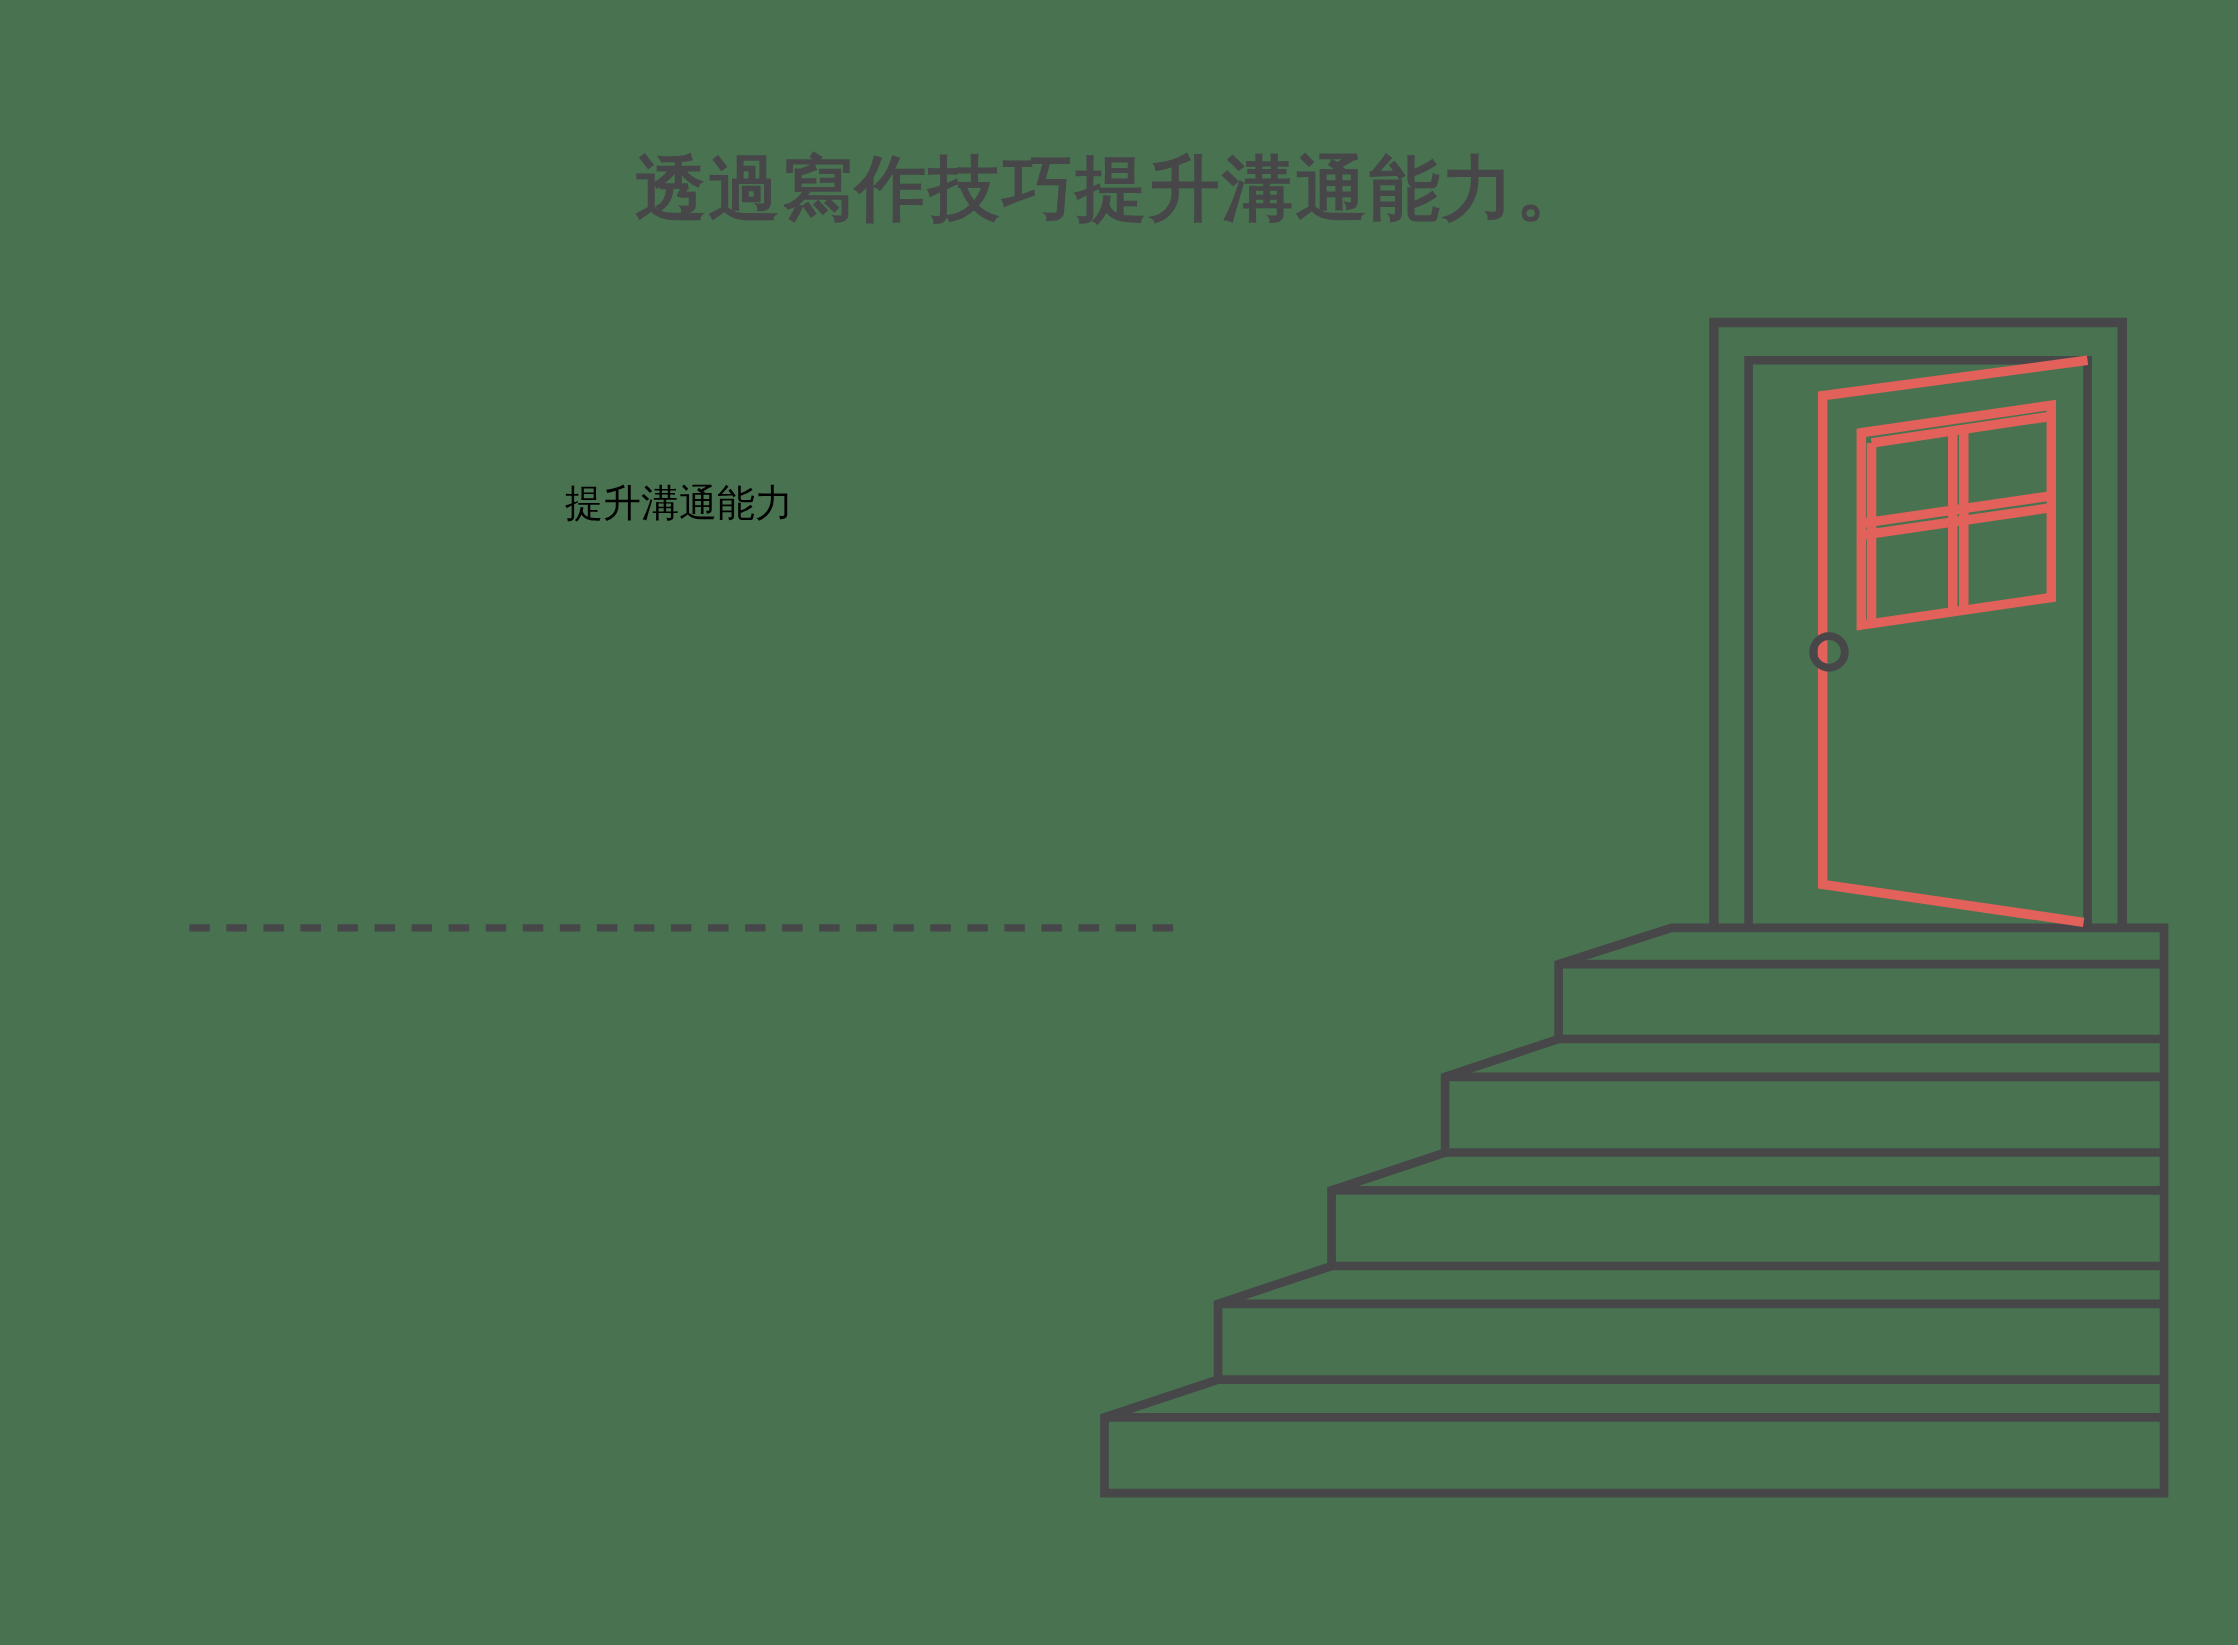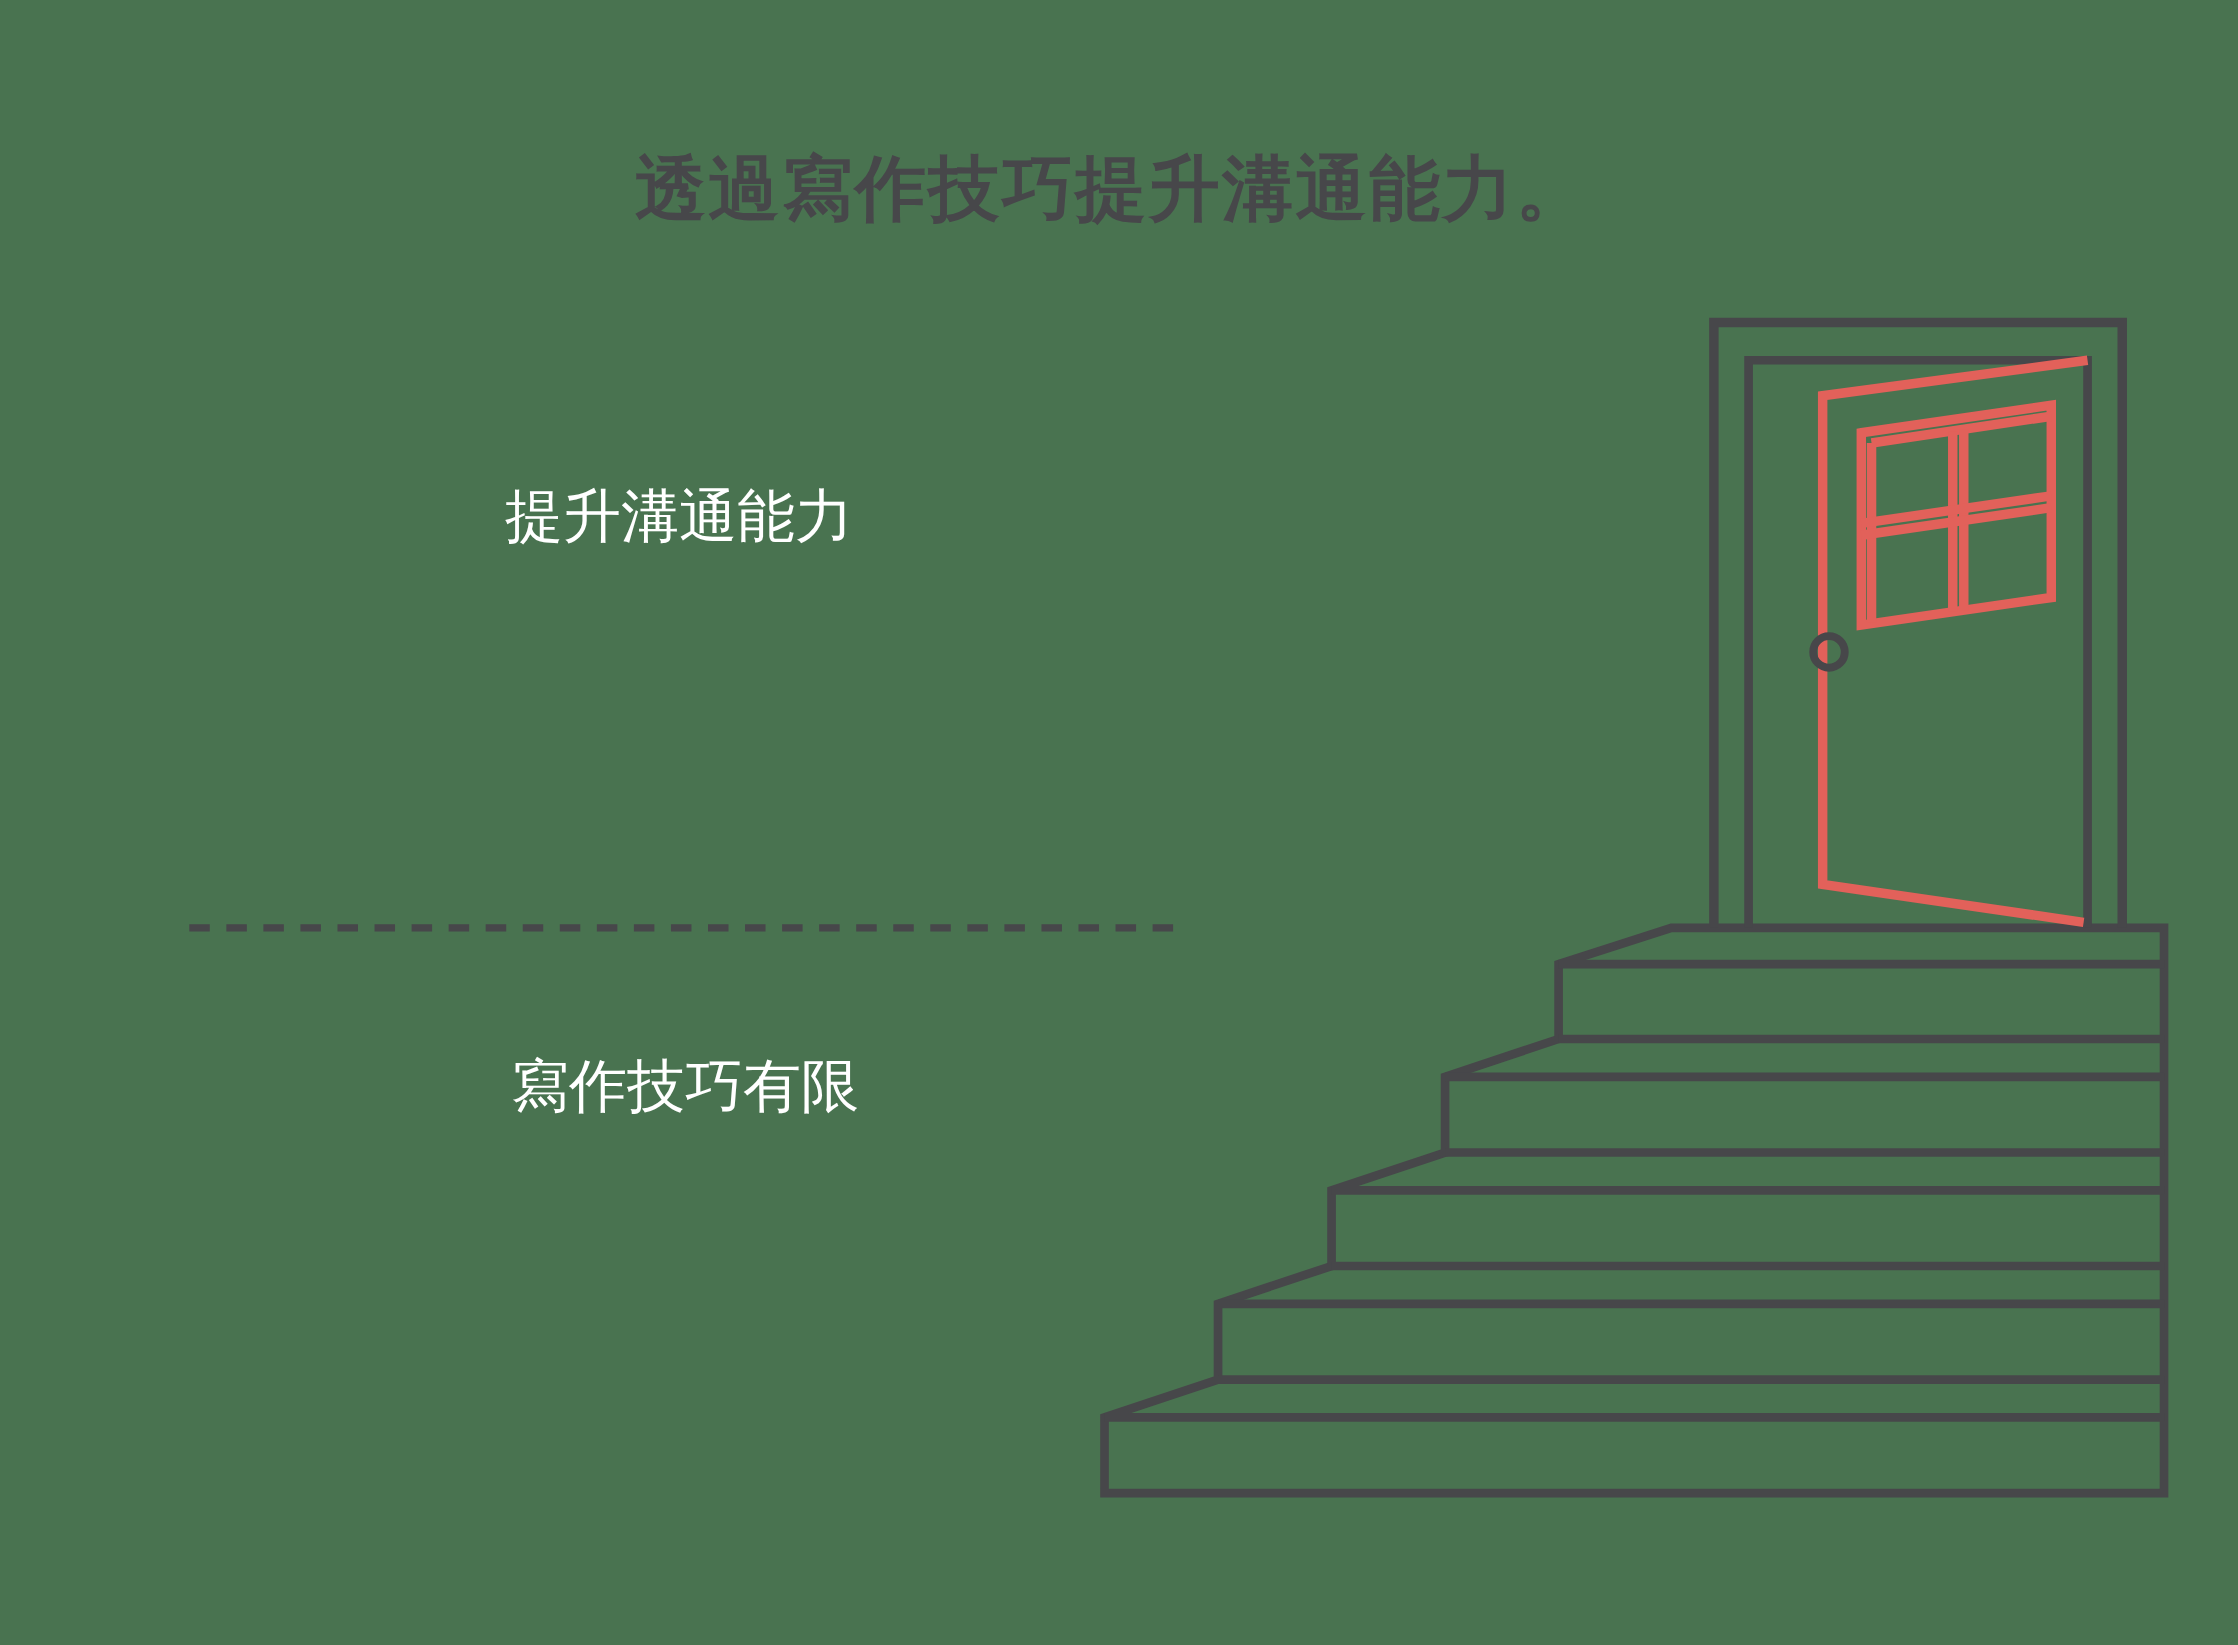--- a/index.html
+++ b/index.html
@@ -20,40 +20,39 @@
     font-size:71px;
     font-weight:bold;
     letter-spacing:2.4px;
     color:#47474a;
     white-space:nowrap;
   }
   .lbl{
     position:absolute;
     width:788px;
     text-align:center;
-    font-size:58px;
-    color:#ffffff;
+    font-size:38px;
+    color:#000000;
     white-space:nowrap;
   }
   .lbl-up1{left:285px;top:478px;}
   .lbl-up2{left:292px;top:590px;}
   .lbl-low1{left:291px;top:1048px;}
   .lbl-low2{left:293px;top:1161px;}
   svg.illu{position:absolute;left:0;top:0;width:2239px;height:1646px;}
 </style>
 </head>
 <body>
 
 <div class="stage">
 
   <div class="title">透過寫作技巧提升溝通能力。</div>
 
   <div class="lbl lbl-up1">提升溝通能力</div>
 
-  <div class="lbl lbl-low1">寫作技巧有限</div>
 
   <svg class="illu" viewBox="0 0 2840 2088" aria-hidden="true">
 
     <line x1="240" y1="1177" x2="1488" y2="1177" stroke="#47474a" stroke-width="9" stroke-dasharray="26 21"></line>
 
     <g stroke="#47474a" stroke-width="11" fill="none" stroke-linejoin="miter">
 
       <path d="M2120 1177 L1977 1223 L1977 1318 L1833 1366 L1833 1462 L1689 1510 L1689 1606 L1545 1654 L1545 1750 L1401 1798 L1401 1894 L2745 1894 L2745 1177 Z"></path>
 
       <line x1="1977" y1="1223" x2="2745" y2="1223"></line>

